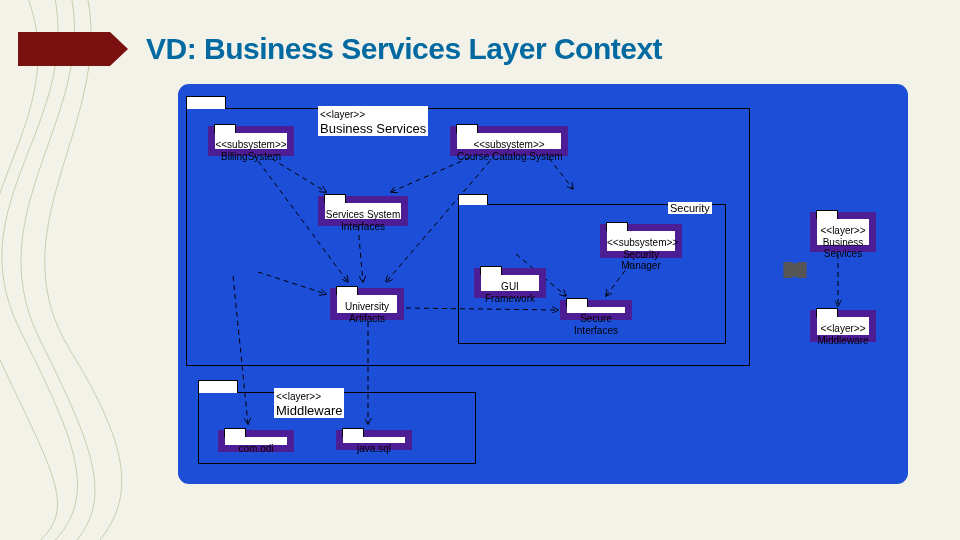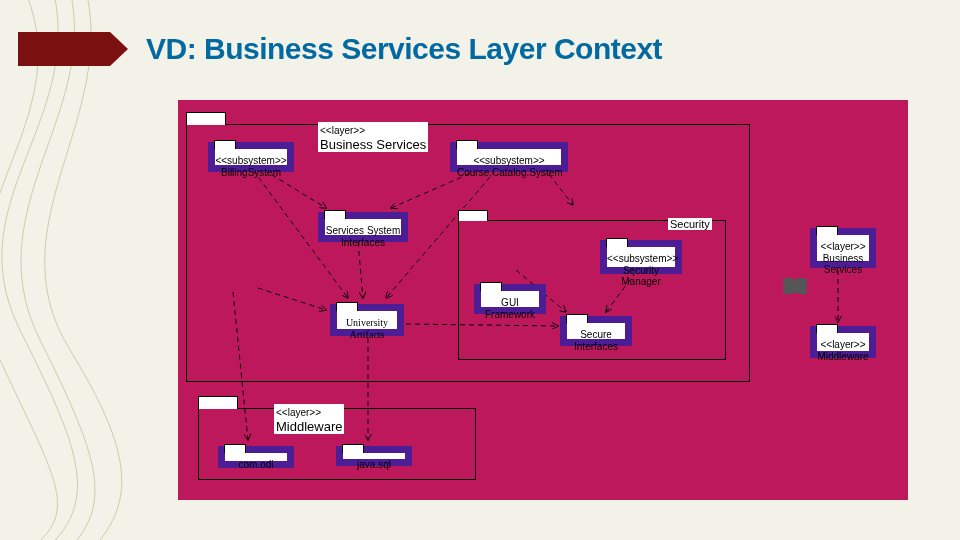--- a/index.html
+++ b/index.html
@@ -39,24 +39,25 @@
   .title-text {
     font-size: 30px;
     font-weight: 700;
     color: #0369a1;
     letter-spacing: -0.5px;
   }
 
   .diagram-canvas {
     position: absolute;
     left: 178px;
-    top: 100px;
+    top: 84px;
     width: 730px;
     height: 400px;
-    background: #be185d;
+    background: #1d4ed8;
+    border-radius: 11px;
   }
 
   .pkg {
     position: absolute;
     border: 7px solid #4c1d95;
     background: #fff;
     text-align: center;
     font-size: 10px;
     line-height: 1.15;
     padding-top: 6px;
@@ -210,27 +211,27 @@
 Framework</div>
   </div>
 
   <div class="pkg" style="left:422px; top:140px; width:82px; height:34px;">
     <div class="tab"></div>
     <div class="label-row">&lt;&lt;subsystem&gt;&gt;</div>
     <div class="label-row" style="white-space:pre-line;">Security
 Manager</div>
   </div>
 
-  <div class="pkg" style="left:152px; top:204px; width:74px; height:32px;font-family:Liberation Serif, serif;">
+  <div class="pkg" style="left:152px; top:204px; width:74px; height:32px;">
     <div class="tab"></div>
     <div class="label-row" style="white-space:pre-line;">University
 Artifacts</div>
   </div>
 
-  <div class="pkg" style="left:382px; top:216px; width:72px; height:30px;">
+  <div class="pkg" style="left:382px; top:216px; width:72px; height:20px;">
     <div class="tab"></div>
     <div class="label-row" style="white-space:pre-line;">Secure
 Interfaces</div>
   </div>
 
   <div class="pkg pkg-big" style="left:20px; top:308px; width:278px; height:72px; background:transparent;">
     <div class="tab"></div>
   </div>
   <div class="big-label" style="left:96px; top:304px;">
     <span class="label-row">&lt;&lt;layer&gt;&gt;</span><br>

